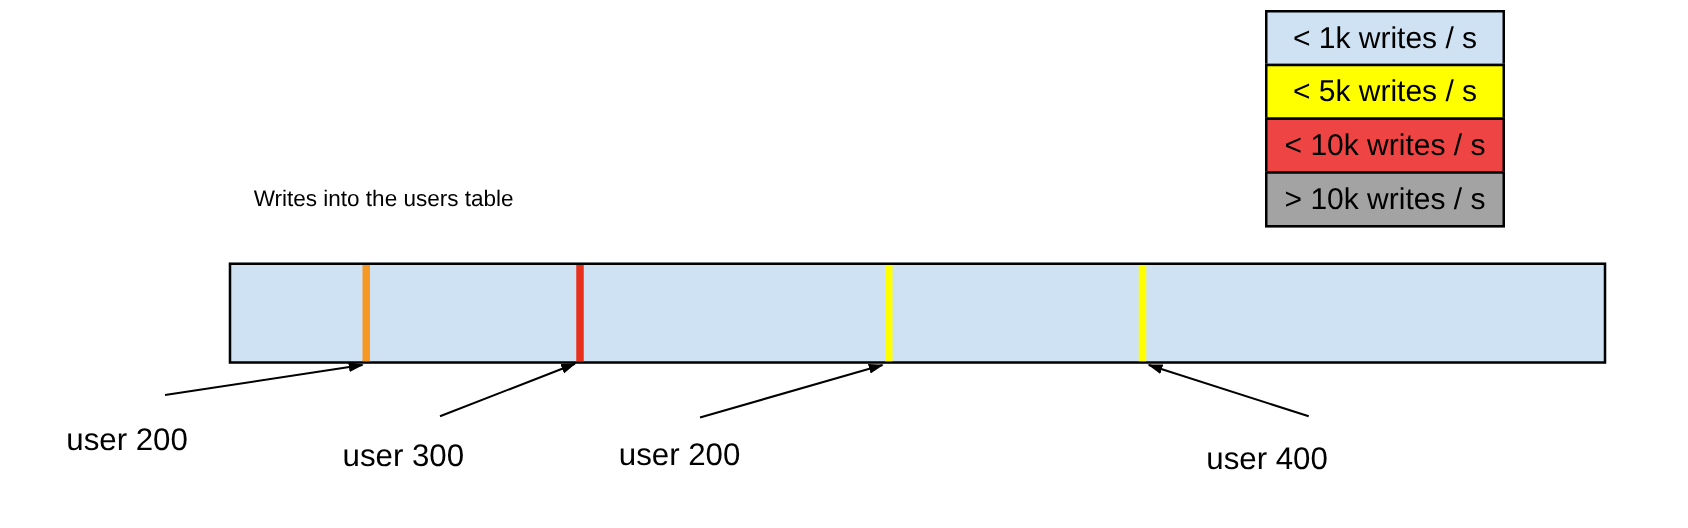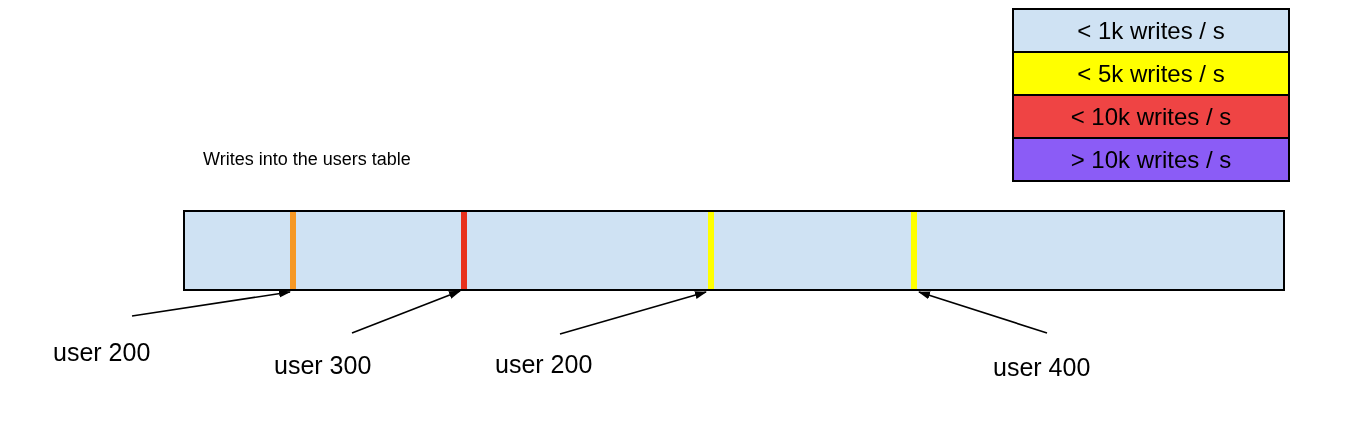--- a/index.html
+++ b/index.html
@@ -44,21 +44,21 @@
   .user-label {
     position: absolute;
     font-size: 25px;
     line-height: 1.15;
     white-space: nowrap;
   }
   .legend {
     position: absolute;
     left: 1012px;
     top: 8px;
-    width: 278px;
+    width: 192px;
   }
   .legend-row {
     height: 45px;
     border: 2px solid #000;
     box-sizing: border-box;
     margin-top: -2px;
     display: flex;
     align-items: center;
     justify-content: center;
     font-size: 24px;
@@ -95,22 +95,22 @@
   <div class="legend">
     <div class="legend-row" style="background: rgb(207, 226, 243);">
       <span>&lt; 1k writes / s</span>
     </div>
     <div class="legend-row" style="background: rgb(255, 255, 0); text-align: center;">
       <span>&lt; 5k writes / s</span>
     </div>
     <div class="legend-row" style="background: #ef4444;">
       <span>&lt; 10k writes / s</span>
     </div>
-    <div class="legend-row" style="background: #8b5cf6;">
+    <div class="legend-row" style="background: #a3a3a3;">
       <span>&gt; 10k writes / s</span>
     </div>
   </div>
 
 <div class="user-label" style="left: 53px; top: 338px;">user 200</div>
     <div class="user-label" style="left: 274px; top: 351px;">user 300</div>
     <div class="user-label" style="left: 495px; top: 350px;">user 200</div>
-    <div class="user-label" style="left: 993px; top: 353px;">user 400</div>
+    <div class="user-label" style="left: 965px; top: 353px;">user 400</div>
   </div>
 
 </body></html>

